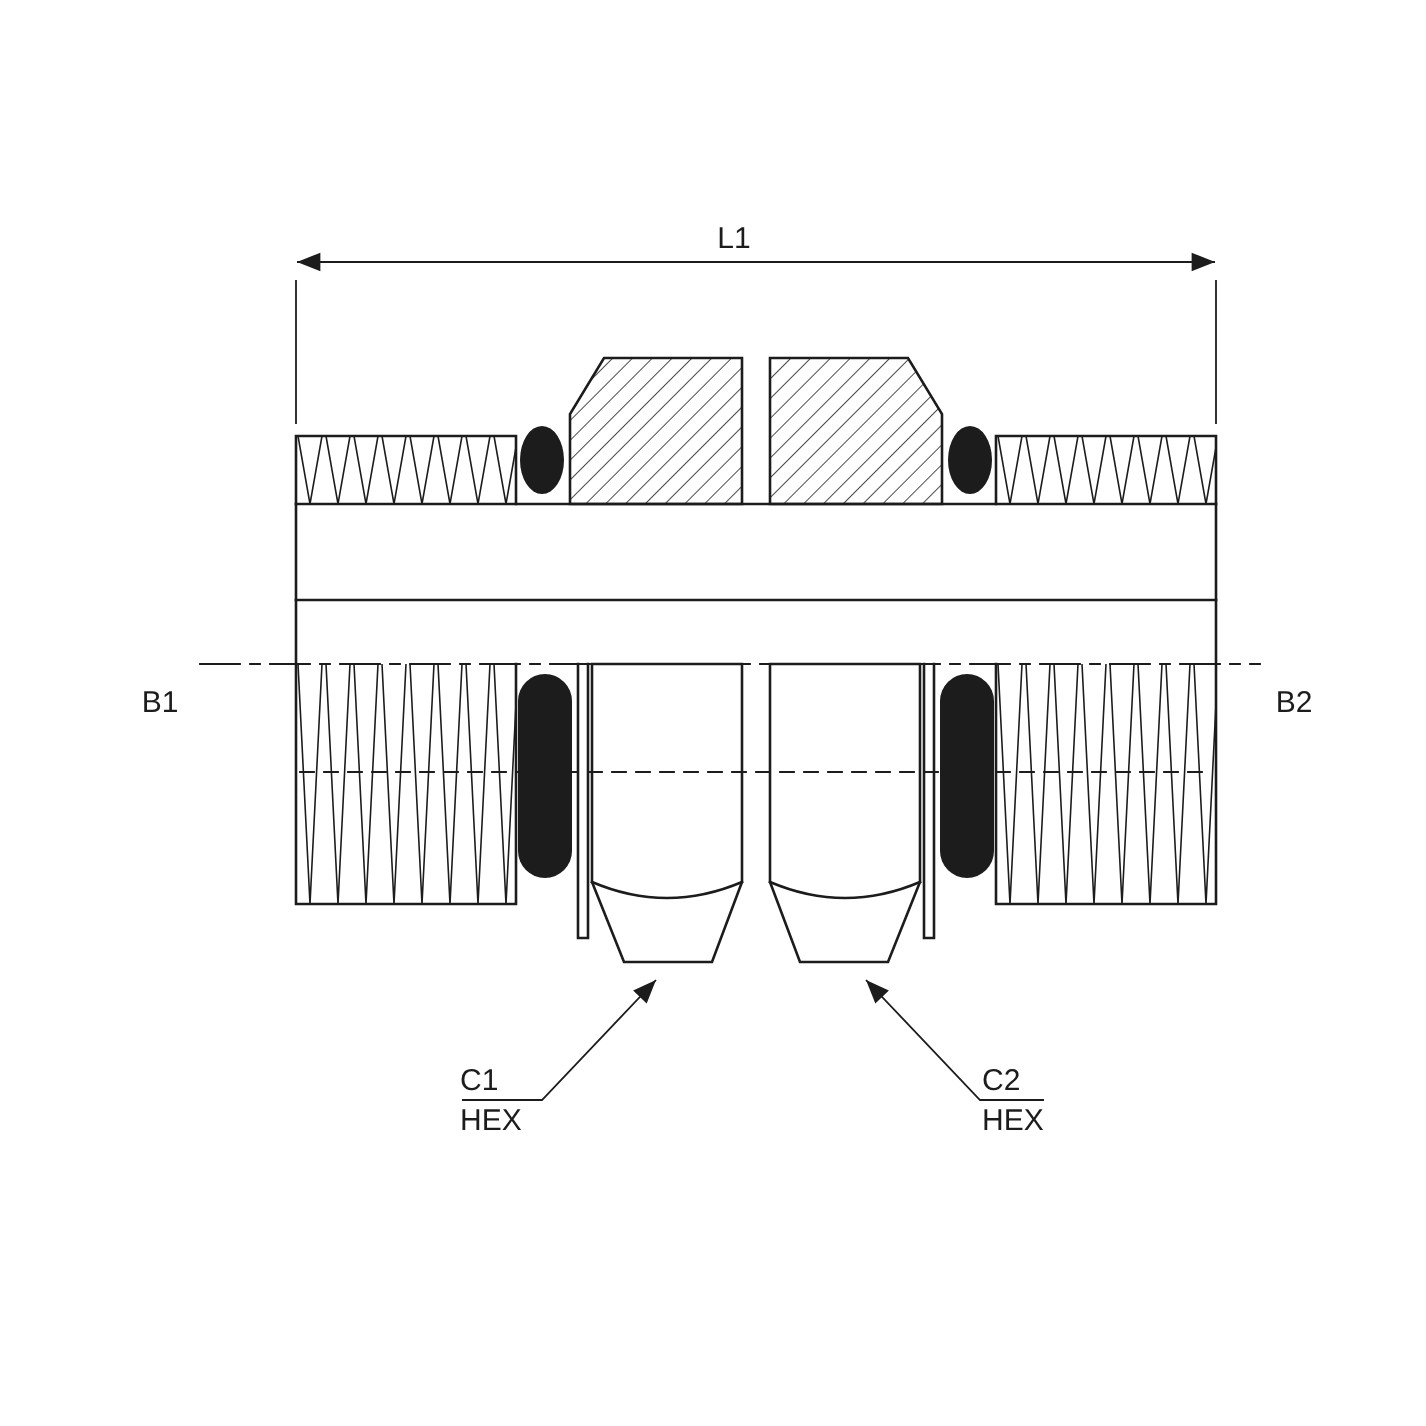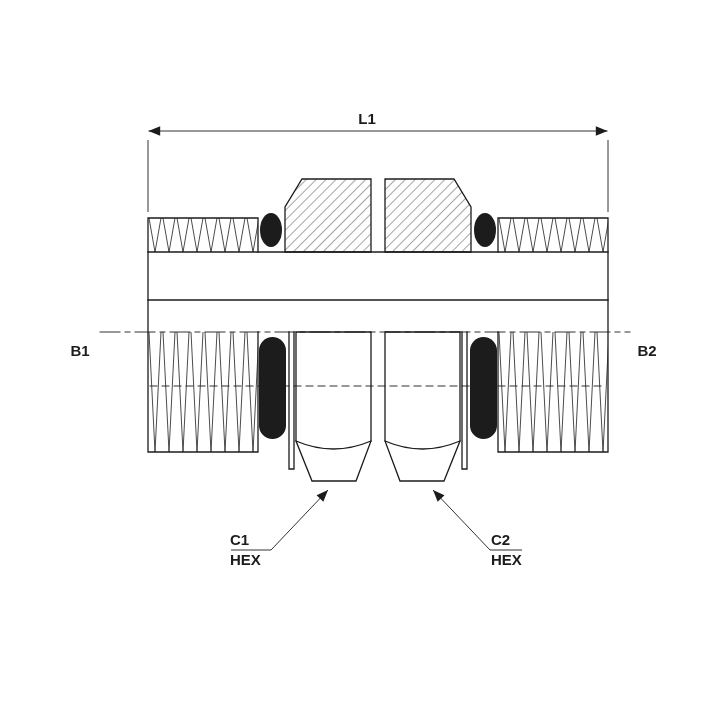--- a/index.html
+++ b/index.html
@@ -6,21 +6,20 @@
     margin: 0;
     padding: 0;
     background: #ffffff;
   }
   .page {
     width: 713px;
     height: 713px;
     background: #ffffff;
     position: relative;
     overflow: hidden;
-    font-weight: bold;
   }
   svg { display: block; }
   .lbl {
     font-family: "Liberation Sans", sans-serif;
     font-size: 15px;
     fill: #1c1c1c;
     stroke: none;
   }
 </style>
 </head>

